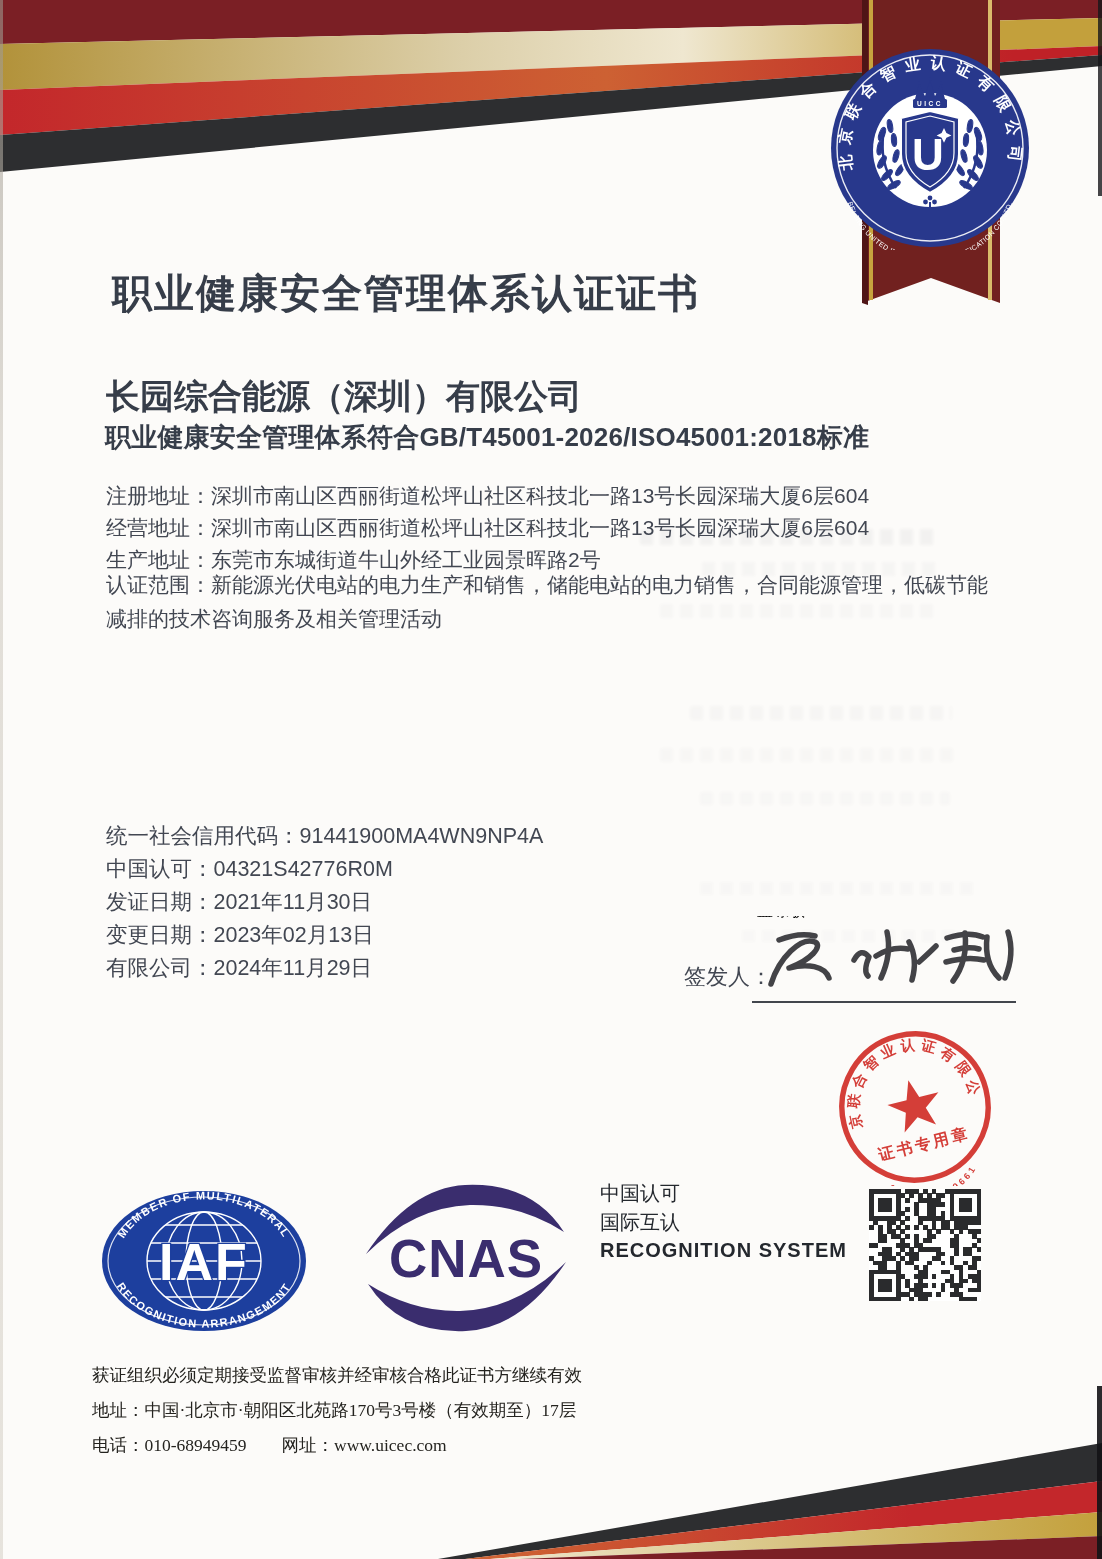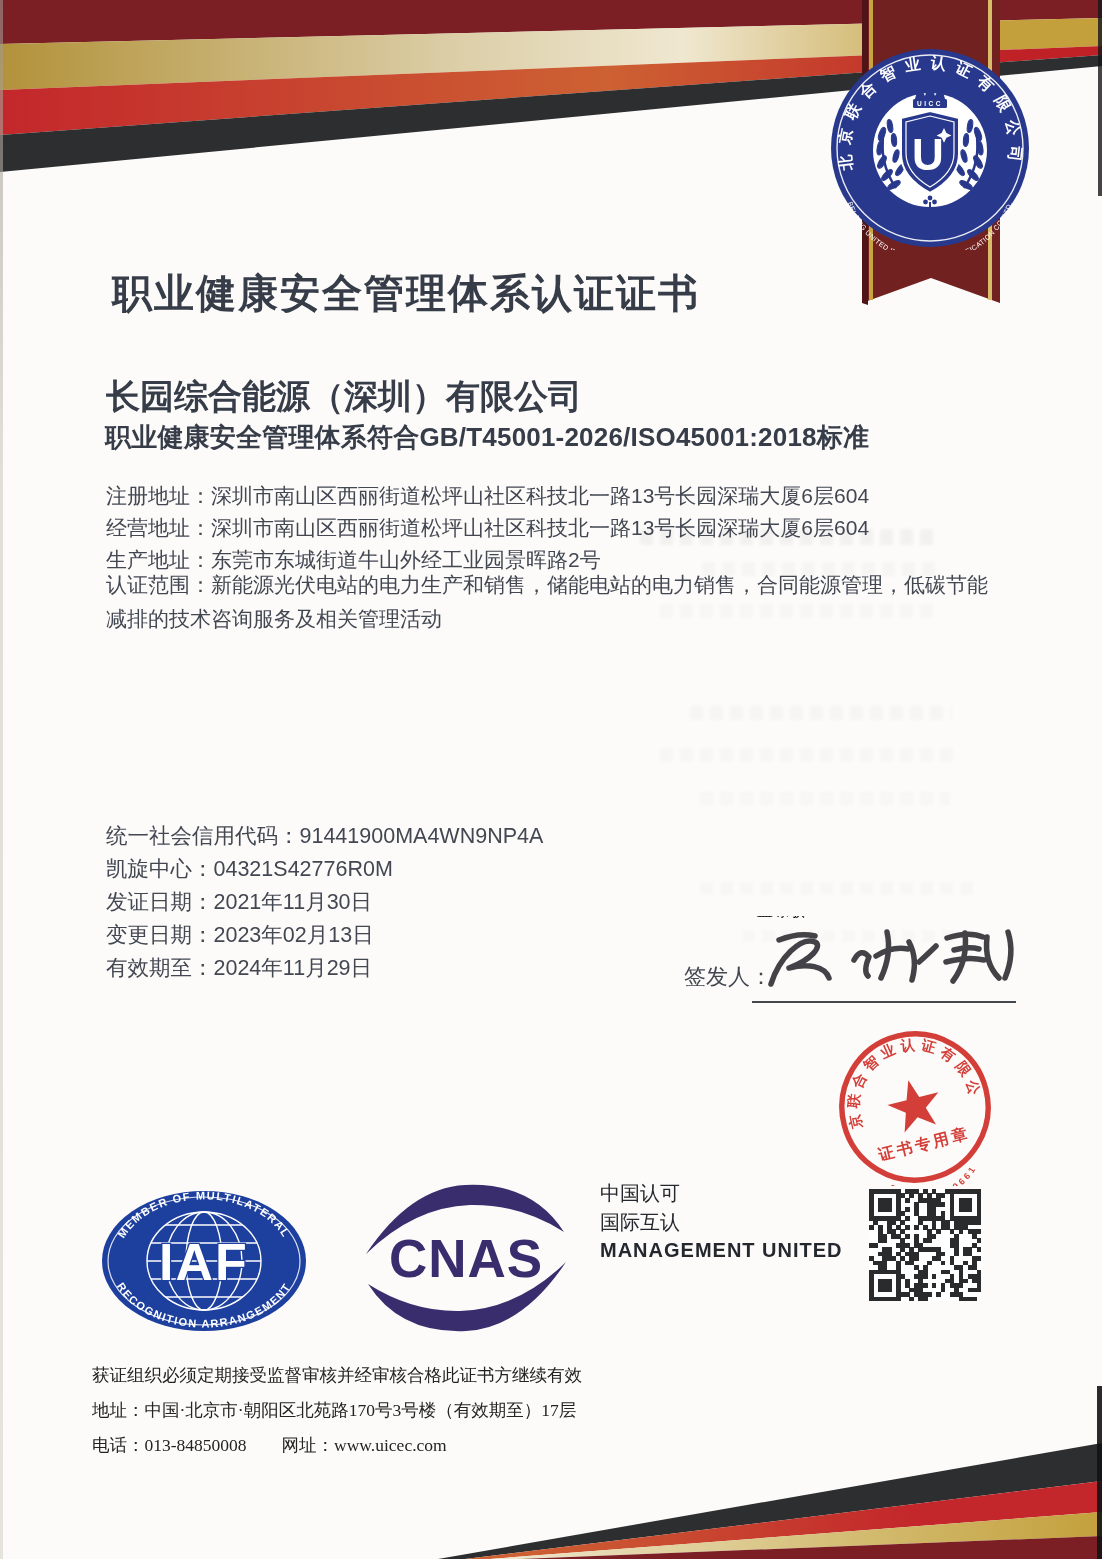--- a/index.html
+++ b/index.html
@@ -162,24 +162,24 @@
   <div class="abs addr">
     <div>注册地址：深圳市南山区西丽街道松坪山社区科技北一路13号长园深瑞大厦6层604</div>
     <div>经营地址：深圳市南山区西丽街道松坪山社区科技北一路13号长园深瑞大厦6层604</div>
     <div>生产地址：东莞市东城街道牛山外经工业园景晖路2号</div>
   </div>
 
   <div class="abs scope">认证范围：新能源光伏电站的电力生产和销售，储能电站的电力销售，合同能源管理，低碳节能减排的技术咨询服务及相关管理活动</div>
 
   <div class="abs details">
     <div>统一社会信用代码：91441900MA4WN9NP4A</div>
-    <div>凯旋中心：04321S42776R0M</div>
+    <div>中国认可：04321S42776R0M</div>
     <div>发证日期：2021年11月30日</div>
     <div>变更日期：2023年02月13日</div>
-    <div>有效期至：2024年11月29日</div>
+    <div>有限公司：2024年11月29日</div>
   </div>
 
   <div class="abs signer-label">签发人：</div>
   <svg class="abs" style="left:757px;top:916px;" width="262" height="90" viewBox="0 0 262 90">
     <g fill="none" stroke="#434347" stroke-width="5.5" stroke-linecap="round" stroke-linejoin="round">
       <path d="M14,68 C22,42 44,20 58,26 C66,30 54,44 32,52 C50,47 68,50 72,62"></path>
       <path d="M22,24 q20,-8 36,-4"></path>
       <path d="M97,44 q7,-13 15,-3 q-6,14 -1,19"></path>
       <path d="M130,16 q5,22 -6,46"></path>
       <path d="M119,40 q16,-10 32,-7"></path>
@@ -573,25 +573,25 @@
 
   <svg class="abs" style="left:360px;top:1176px;" width="212" height="164" viewBox="0 0 212 164">
     <path d="M6,78 Q50,12 105,9 Q172,6 204,56 Q160,28 110,29 Q54,31 6,78 Z" fill="#3a2d6e"></path>
     <path d="M206,86 Q162,152 106,155 Q40,158 8,108 Q52,136 100,135 Q158,133 206,86 Z" fill="#3a2d6e"></path>
     <text x="106" y="101" text-anchor="middle" font-size="53" font-weight="bold" fill="#3a2d6e" letter-spacing="1">CNAS</text>
   </svg>
 
   <div class="abs accred">
     <div>中国认可</div>
     <div>国际互认</div>
-    <div class="en">MANAGEMENT UNITED</div>
+    <div class="en">RECOGNITION SYSTEM</div>
   </div>
 
   <div class="abs footer">
     <div>获证组织必须定期接受监督审核并经审核合格此证书方继续有效</div>
     <div>地址：中国·北京市·朝阳区北苑路170号3号楼（有效期至）17层</div>
-    <div>电话：013-84850008　　网址：www.uicec.com</div>
+    <div>电话：010-68949459　　网址：www.uicec.com</div>
   </div>
 
   <div class="abs edge-left"></div>
   <div class="abs edge-right-top"></div>
   <div class="abs edge-right-bottom"></div>
 </div>
 
 </body></html>

